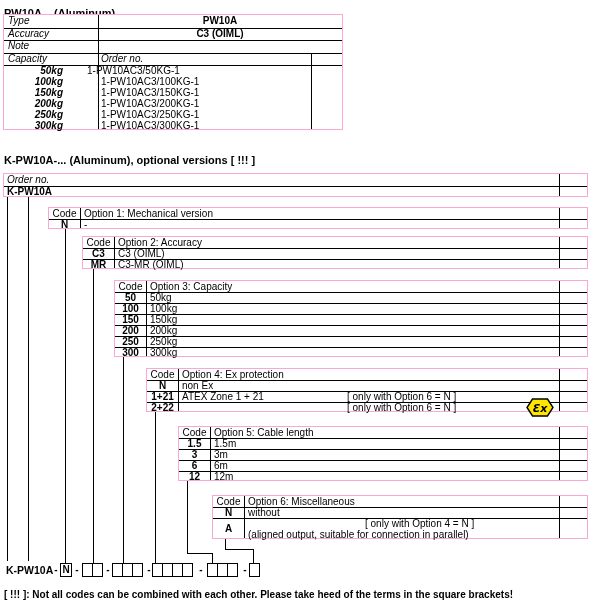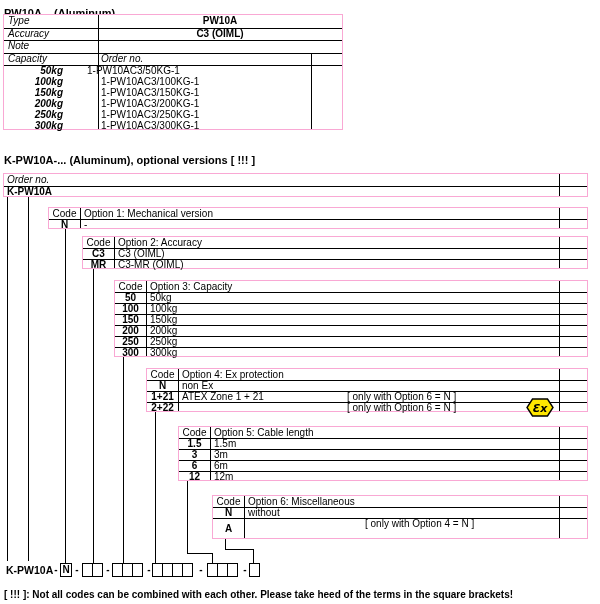--- a/index.html
+++ b/index.html
@@ -149,20 +149,21 @@
         <div class="vline" style="left: 31px; top: 0px; height: 42px;"></div>
         <div class="vline" style="left: 346px; top: 0px; height: 42px;"></div>
         <div class="txt ctr" style="left: 0px; top: 0px; width: 31px;">Code</div>
         <div class="txt" style="left: 35px; top: 0px;">Option 6: Miscellaneous</div>
         <div class="hline" style="left: 0px; top: 10.5px; width: 374px;"></div>
         <div class="codecell txt ctr b" style="left: 0px; top: 11px; width: 31px; line-height: 11px;">N</div>
         <div class="txt" style="left: 35px; top: 11px;">without</div>
         <div class="hline" style="left: 0px; top: 21.5px; width: 374px;"></div>
         <div class="codecell txt ctr b" style="left: 0px; top: 22px; width: 31px; line-height: 22px;">A</div>
         <div class="txt" style="left: 152px; top: 22px;">[ only with Option 4 = N ]</div>
+        <div class="txt" style="left: 35px; top: 33px;">(aligned output, suitable for connection in parallel)</div>
       </div>
       <div class="abs" style="left: 526px; top: 398px; width: 28px; height: 19px;"><svg width="28" height="19" viewBox="0 0 28 19">
           <polygon points="6.5,1 21.5,1 27,9.5 21.5,18 6.5,18 1,9.5" fill="#ffe600" stroke="#000" stroke-width="1.4"></polygon>
           <text x="14" y="13.5" text-anchor="middle" font-size="11" font-style="italic" font-weight="bold" font-family="DejaVu Sans, sans-serif">Ɛx</text>
         </svg></div>
       <div class="vline" style="left: 7px; top: 197px; height: 364px;"></div>
       <div class="vline" style="left: 28px; top: 197px; height: 364px;"></div>
       <div class="vline" style="left: 65px; top: 229px; height: 335px;"></div>
       <div class="vline" style="left: 93px; top: 269px; height: 295px;"></div>
       <div class="vline" style="left: 123px; top: 357px; height: 207px;"></div>

